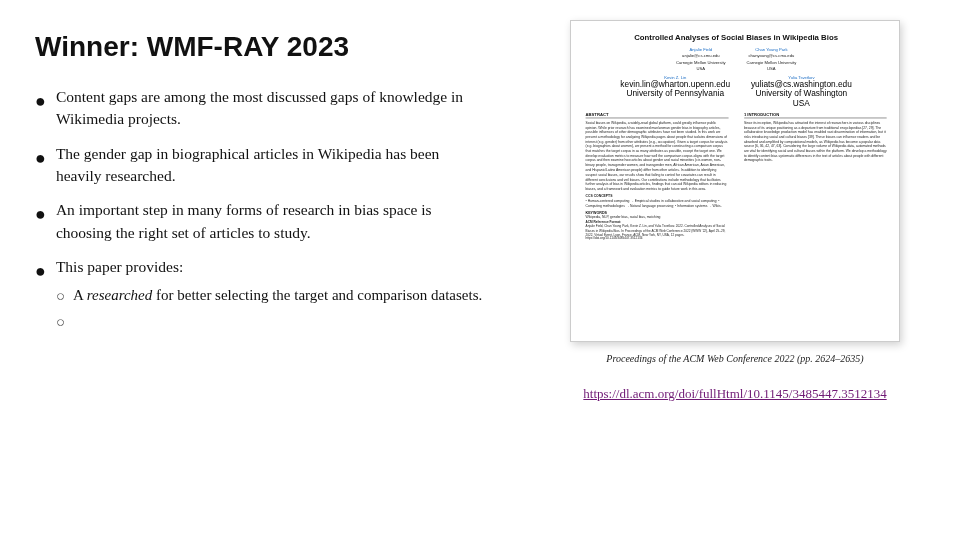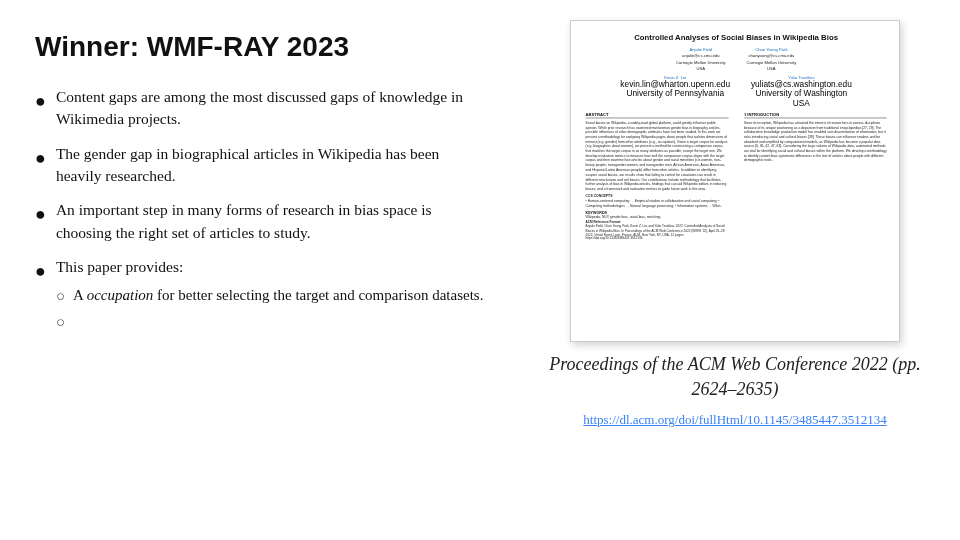--- a/index.html
+++ b/index.html
@@ -174,31 +174,31 @@
 
     .paper-acm-ref {
       font-size: 6px;
       color: #222;
       margin-top: 5px;
       line-height: 1.3;
     }
 
     .proceedings-text {
       margin-top: 10px;
-      font-size: 18px;
+      font-size: 10px;
       color: #222;
       font-style: italic;
       text-align: center;
       line-height: 1.4;
     }
 
     .paper-link {
-      margin-top: 10px;
+      margin-top: 20px;
       font-size: 13px;
-      color: #3b82f6;
+      color: #701a75;
       text-decoration: underline;
       cursor: pointer;
       text-align: center;
       word-break: break-all;
     }
 
     .ccs-concepts {
       font-size: 6.5px;
       color: #222;
       margin-top: 5px;
@@ -234,21 +234,21 @@
       <span>An important step in many forms of research in bias space is choosing the right set of articles to study.</span>
     </li>
 
     <li>
       <span class="bullet-dot">●</span>
       <div>
         <span>This paper provides:</span>
         <ul class="sub-bullets">
           <li>
             <span class="sub-bullet-dot">○</span>
-            <span>A <em>occupation</em> for better selecting the target and comparison datasets.</span>
+            <span>A <em>researched</em> for better selecting the target and comparison datasets.</span>
           </li>
           <li>
             <span class="sub-bullet-dot">○</span>
           </li>
         </ul>
       </div>
     </li>
   </ul>
 </div>
 

